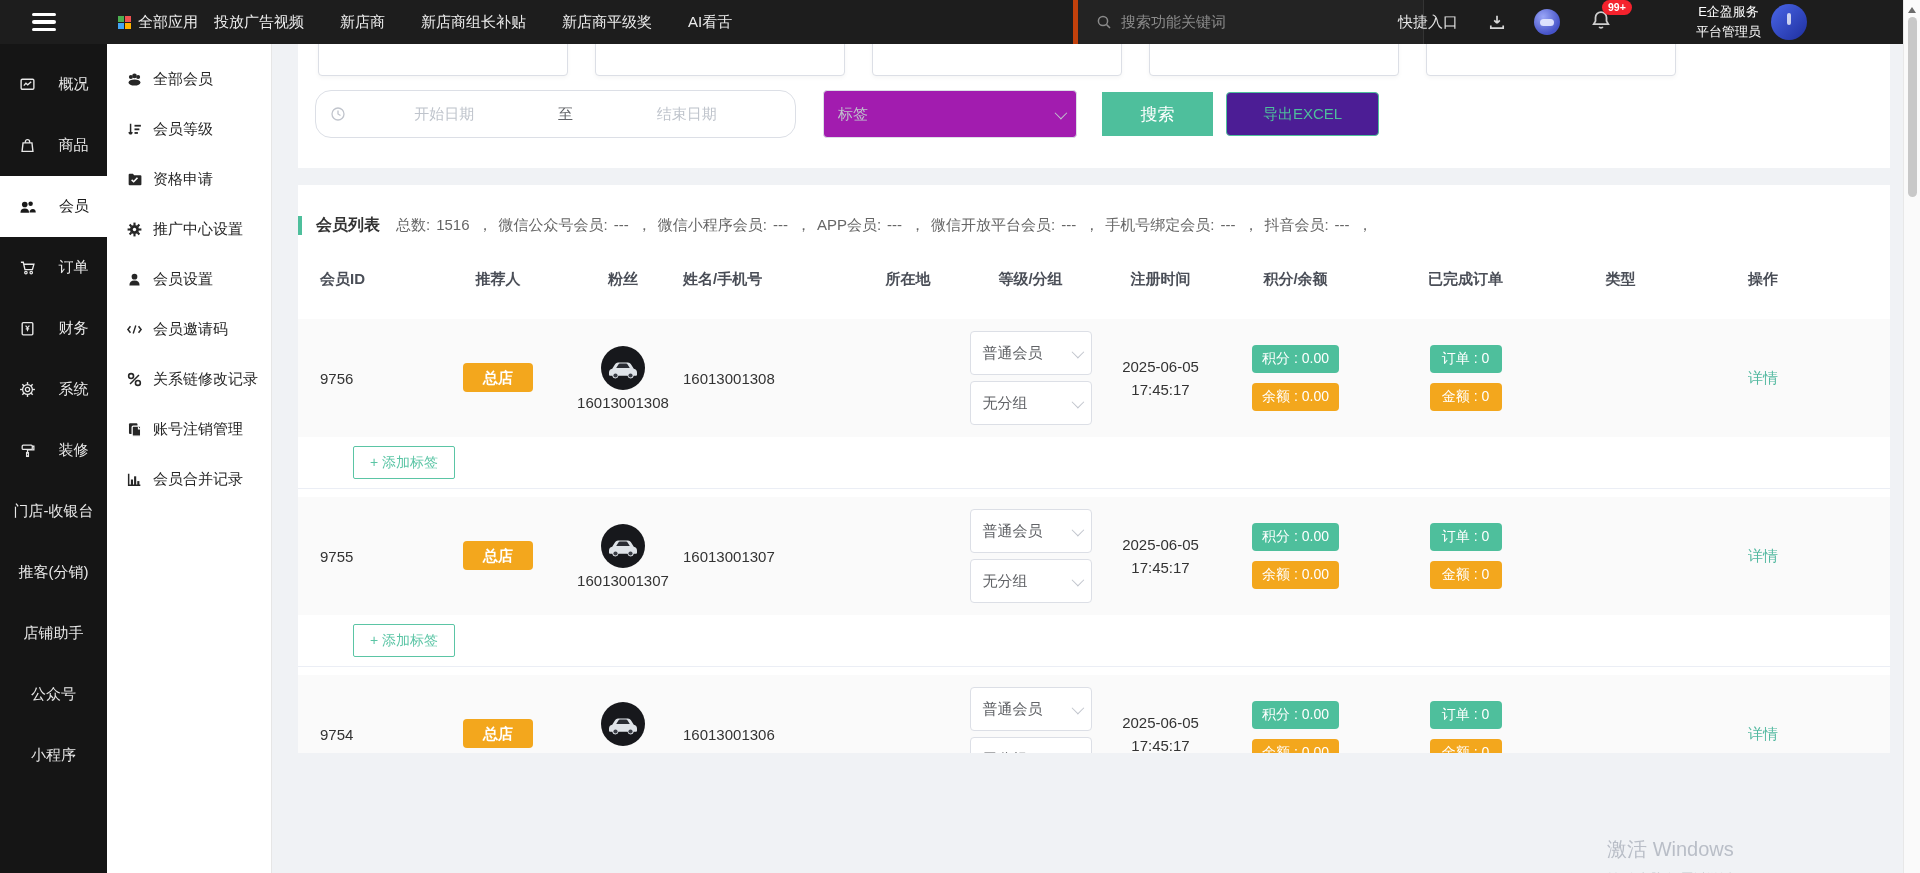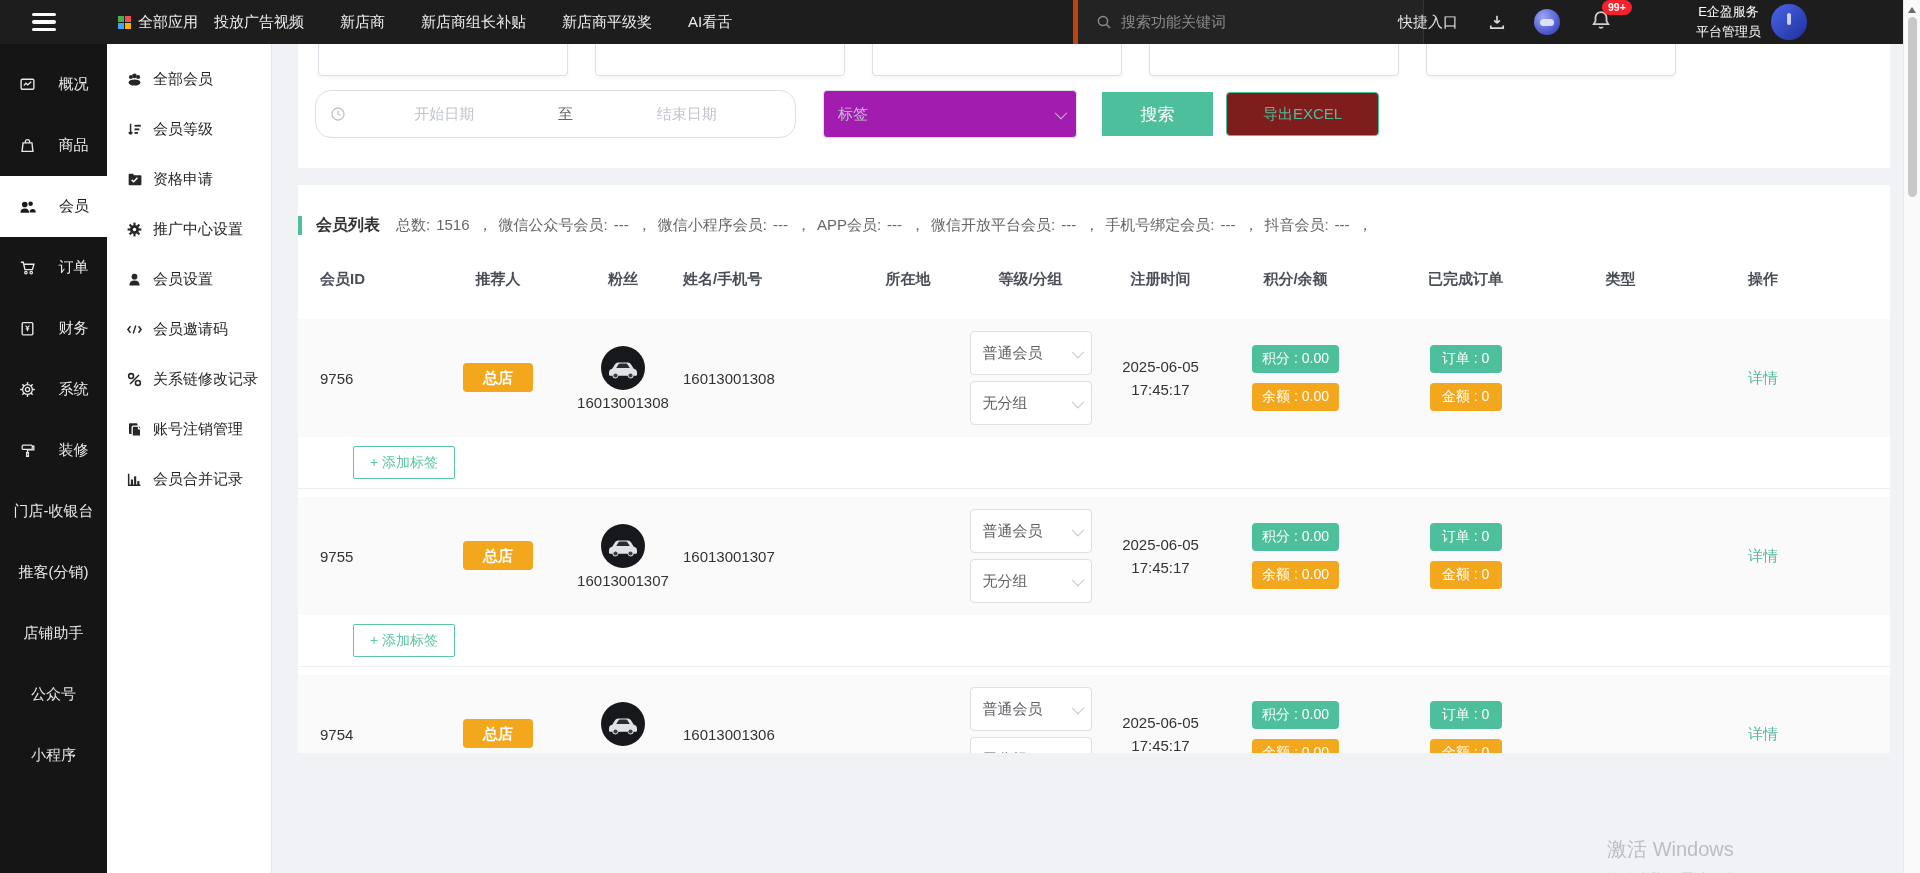--- a/index.html
+++ b/index.html
@@ -48,21 +48,21 @@
   .clipped-row { display:flex; gap:27px; padding-left:20px; margin-top:-20px; }
   .clipped-input { width:250px; height:52px; background:#fff; border:1px solid #dcdfe6; border-radius:4px; box-shadow:0 2px 4px rgba(0,0,0,.04); cursor:text; }
   .filter-row { display:flex; align-items:center; margin-top:14px; padding-left:17px; }
   .daterange { width:481px; height:48px; border:1px solid #dcdfe6; border-radius:16px; display:flex; align-items:center; padding:0 10px 0 14px; cursor:pointer; background:#fff; }
   .daterange .seg { flex:1; text-align:center; color:#bfc4cc; font-size:15px; }
   .daterange .to { flex:0 0 46px; color:#606266; }
   .tagselect { width:254px; height:48px; border:1px solid #dcdfe6; border-radius:4px; margin-left:27px; display:flex; align-items:center; justify-content:space-between; padding:0 12px 0 14px; cursor:pointer; background:#a21caf; }
   .tagselect .ph { color:#bfc4cc; font-size:15px; }
   .chev { width:9px; height:9px; border-right:1.6px solid #c0c4cc; border-bottom:1.6px solid #c0c4cc; transform:rotate(45deg) translateY(-2px); flex:0 0 auto; }
   .btn-search { width:111px; height:44px; margin-left:25px; background:#4ebf9c; color:#fff; font-size:17px; border:none; border-radius:0; cursor:pointer; }
-  .btn-export { width:153px; height:44px; margin-left:13px; background:#7f1d1d; color:#4ebf9c; font-size:15px; border:1px solid #4ebf9c; border-radius:4px; cursor:pointer; }
+  .btn-export { width:153px; height:44px; margin-left:13px; background:#4c1d95; color:#4ebf9c; font-size:15px; border:1px solid #4ebf9c; border-radius:4px; cursor:pointer; }
 
   .list-card { position:absolute; left:26px; top:141px; width:1592px; height:568px; background:#fff; overflow:hidden; }
   .list-header { display:flex; align-items:center; padding:26px 0 0 0; height:54px; }
   .greenbar { width:4px; height:19px; background:#4ebf9c; margin-right:14px; }
   .list-title { font-size:16px; font-weight:bold; color:#333; margin-right:16px; }
   .stats { display:flex; align-items:center; flex-wrap:nowrap; color:#666; font-size:15px; }
   .stat { margin-right:6px; white-space:nowrap; }
   .stat .v { margin:0 6px; }
   .stat .sep { margin-left:2px; }
 

